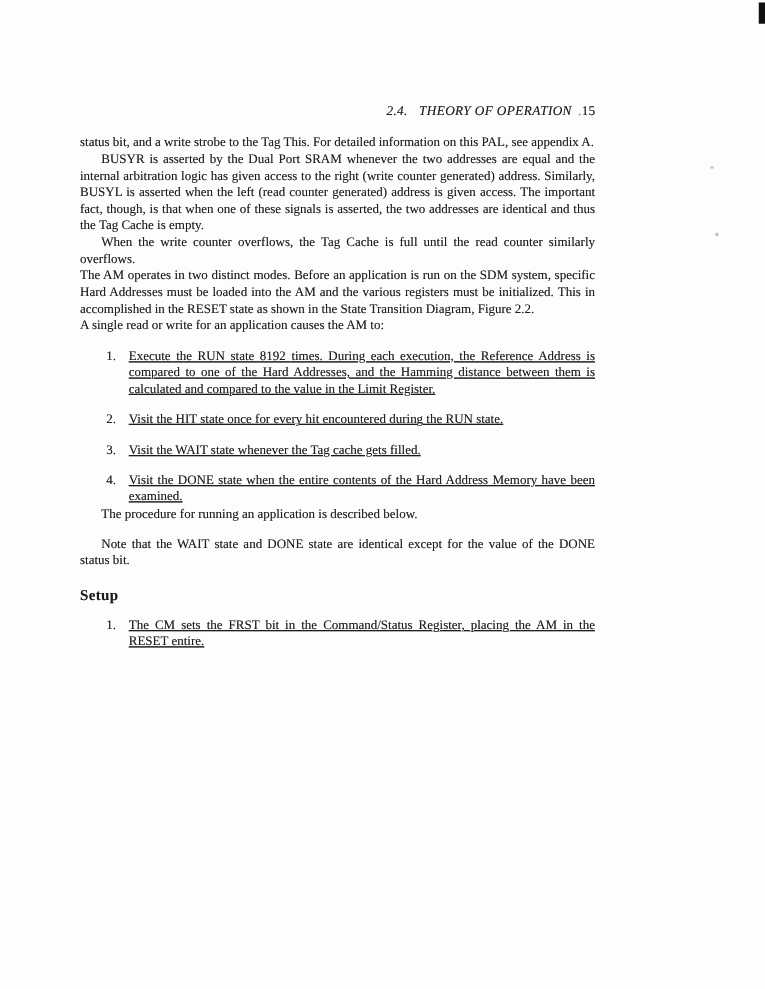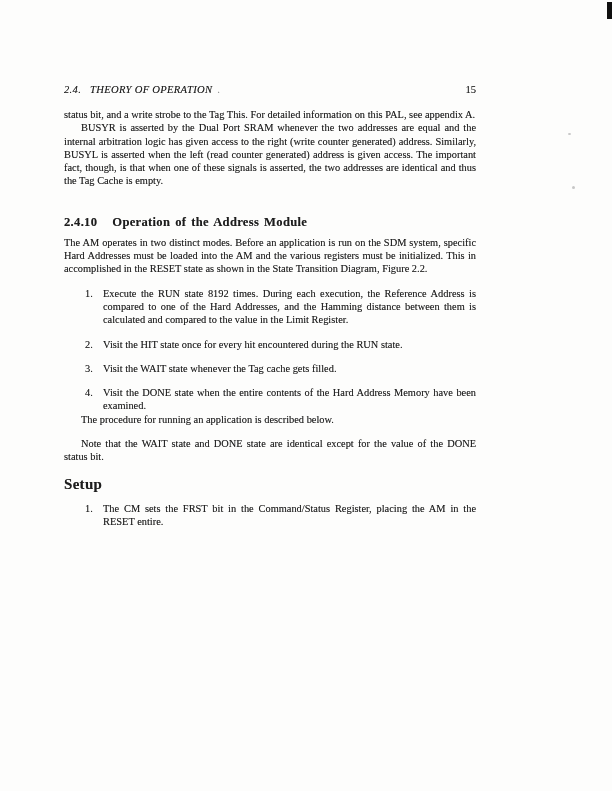--- a/index.html
+++ b/index.html
@@ -39,21 +39,21 @@
     left: 64px;
     top: 84px;
     width: 412px;
     font-size: 10.4px;
     line-height: 13.3px;
     text-shadow: 0 0 0.4px rgba(25,25,25,0.45);
   }
 
   .running-header {
     display: flex;
-    justify-content: space-between;
+    justify-content: flex-end;
     align-items: baseline;
     font-size: 10.6px;
     line-height: 12px;
     margin-bottom: 12px;
   }
   .rh-left { font-style: italic; letter-spacing: 0.3px; }
   .rh-title { margin-left: 9px; }
   .artifact-dot {
     font-style: normal;
     color: #9a9a9a;
@@ -87,27 +87,28 @@
     margin-bottom: 11px;
   }
   ol.num-list li:last-child { margin-bottom: 0; }
   .li-num {
     flex: 0 0 18px;
     margin-left: 21px;
   }
   .li-text {
     flex: 1;
     text-align: justify;
+    text-decoration: underline;
   }
 
   p.note { margin-top: 11px; }
 
   .setup-heading {
     margin: 13px 0 10px 0;
-    font-size: 15px;
+    font-size: 12px;
     line-height: 14px;
     font-weight: bold;
     letter-spacing: 0.3px;
   }
 </style>
 </head>
 <body>
 
 <div class="corner-mark"></div>
 <div class="speck s1"></div>
@@ -117,26 +118,25 @@
 
   <div class="running-header">
     <span class="rh-left">
       <span>2.4.</span><span class="rh-title">THEORY OF OPERATION</span><span class="artifact-dot">.</span>
     </span>
     <span class="rh-page">15</span>
   </div>
 
   <p class="para">status bit, and a write strobe to the Tag This. For detailed information on this PAL, see appendix A.</p>
   <p class="para indent">BUSYR is asserted by the Dual Port SRAM whenever the two addresses are equal and the internal arbitration logic has given access to the right (write counter generated) address. Similarly, BUSYL is asserted when the left (read counter generated) address is given access. The important fact, though, is that when one of these signals is asserted, the two addresses are identical and thus the Tag Cache is empty.</p>
+  <p class="para indent">When the write counter overflows, the Tag Cache is full until the read counter similarly overflows.</p>
 
-  <h2 class="section-heading">
-    <span class="sec-num">2.4.10</span><span class="sec-title">Operation of the Address Module</span>
-  </h2>
 
   <p class="para">The AM operates in two distinct modes.  Before an application is run on the SDM system, specific Hard Addresses must be loaded into the AM and the various registers must be initialized.  This in accomplished in the RESET state as shown in the State Transition Diagram, Figure 2.2.</p>
+  <p class="para">A single read or write for an application causes the AM to:</p>
 
   <ol class="num-list">
     <li>
       <span class="li-num">1.</span>
       <span class="li-text">Execute the RUN state 8192 times.  During each execution, the Reference Address is compared to one of the Hard Addresses, and the Hamming distance between them is calculated and compared to the value in the Limit Register.</span>
     </li>
     <li>
       <span class="li-num">2.</span>
       <span class="li-text">Visit the HIT state once for every hit encountered during the RUN state.</span>
     </li>

